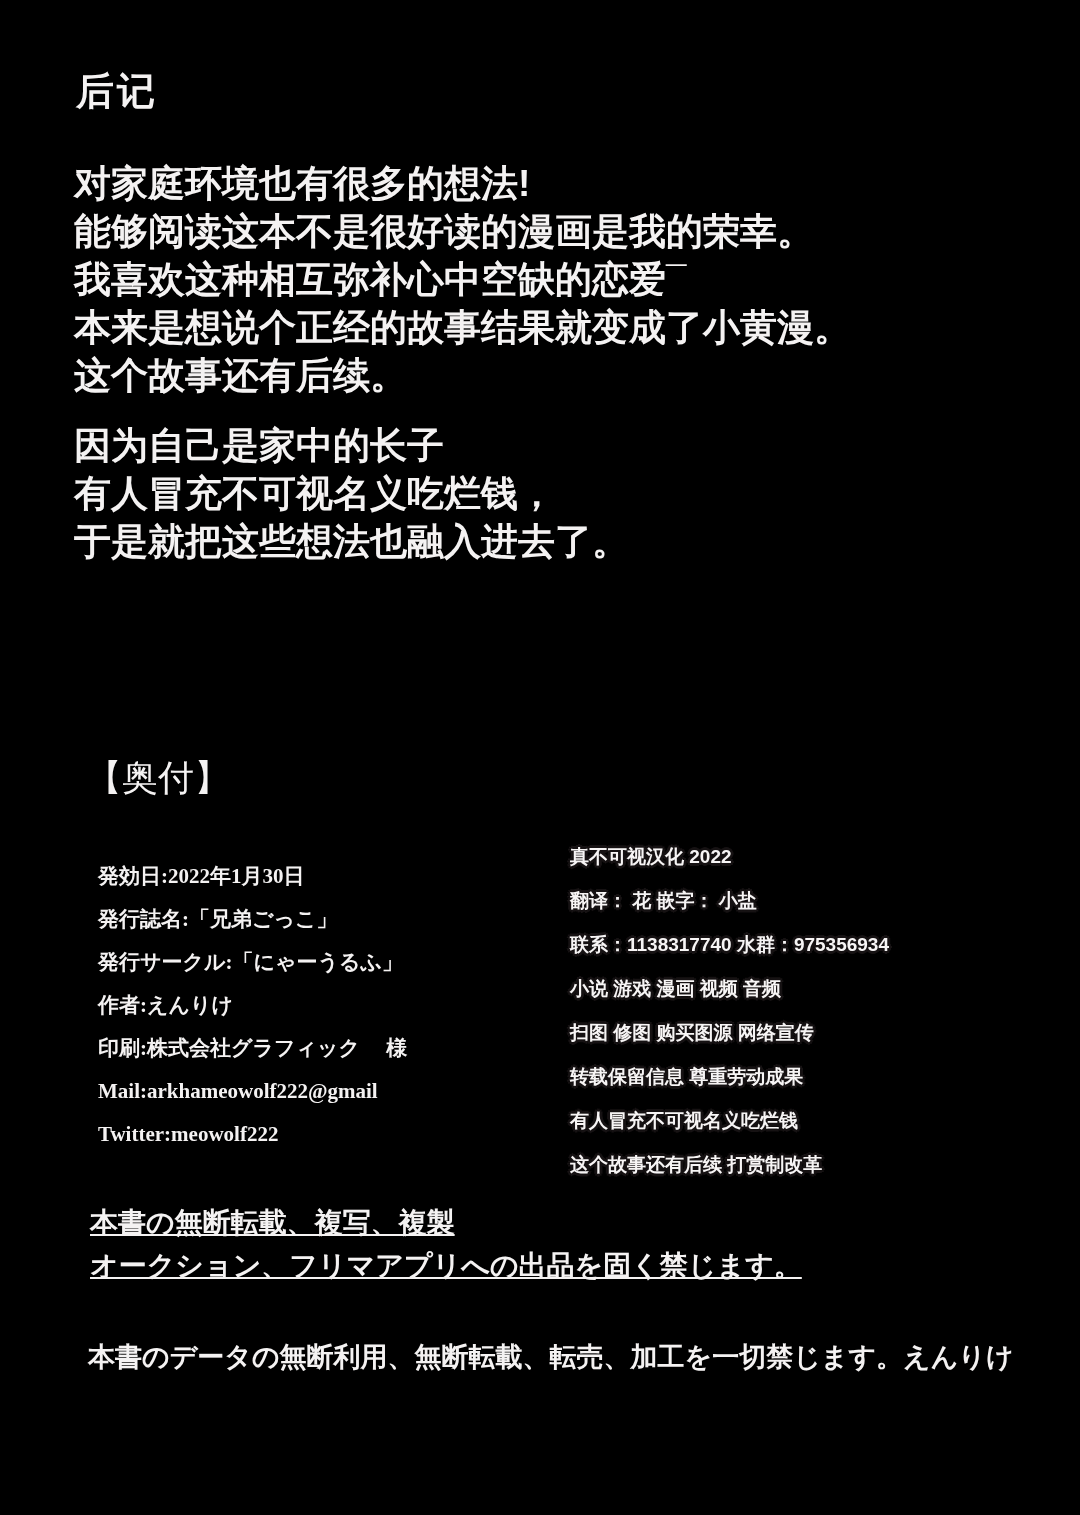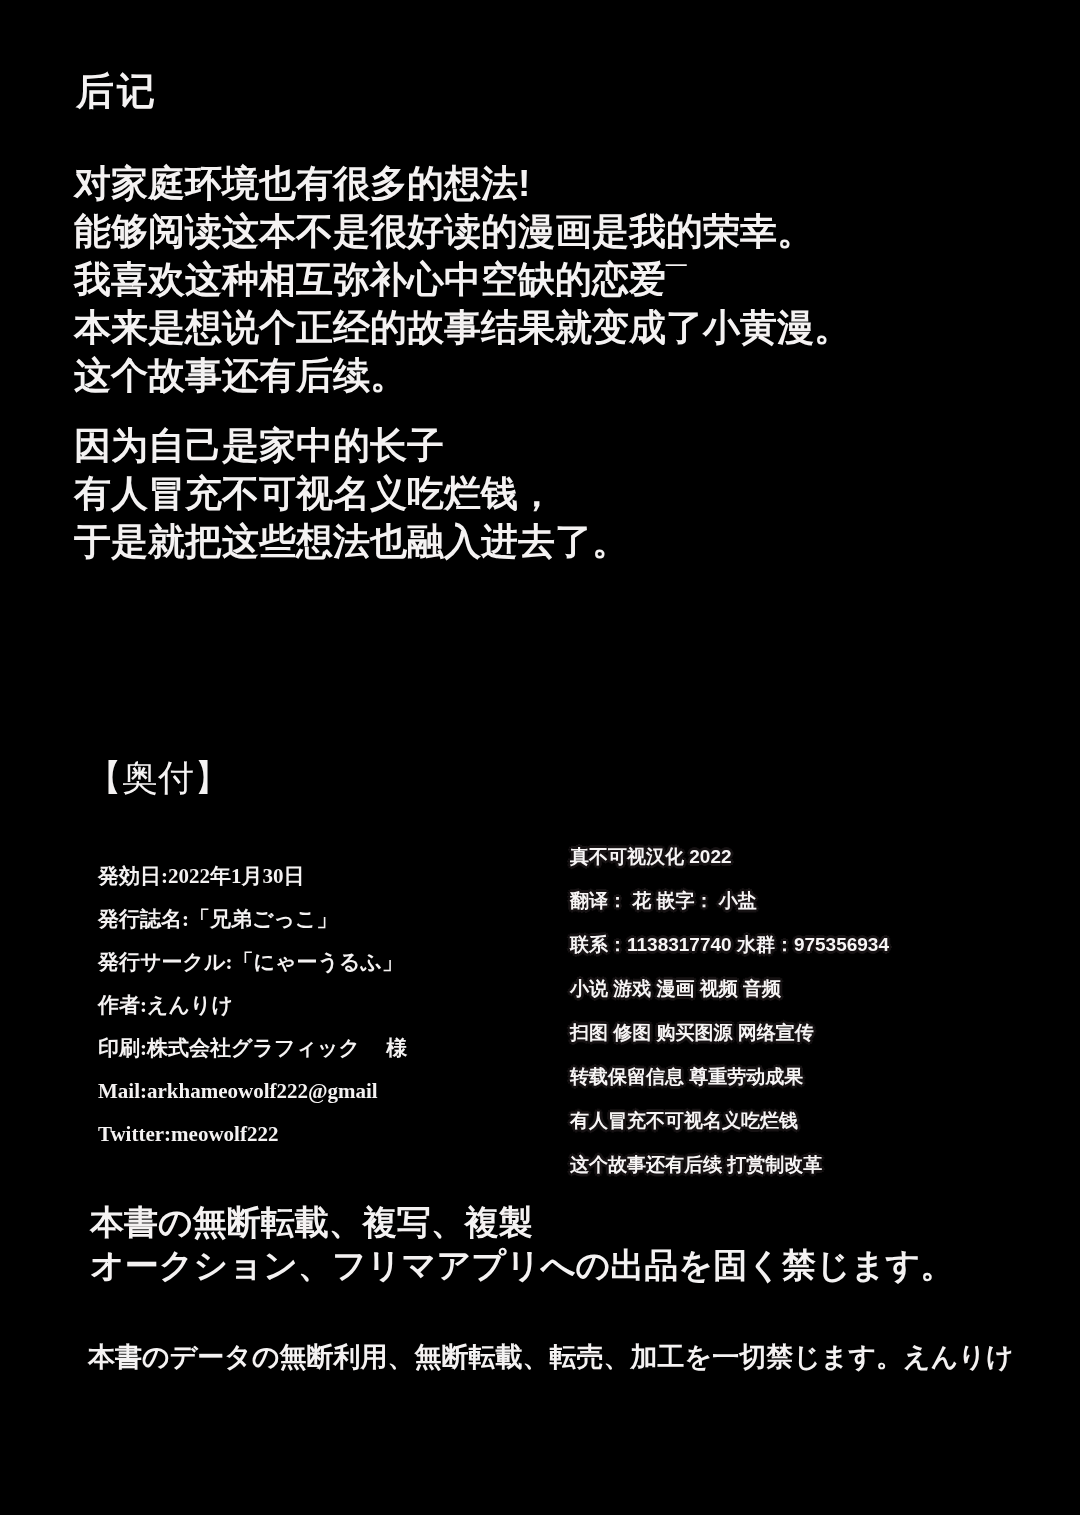--- a/index.html
+++ b/index.html
@@ -76,23 +76,24 @@
     text-shadow:
       3px 0 0 #161213, -3px 0 0 #161213,
       0 3px 0 #161213, 0 -3px 0 #161213,
       2px 2px 0 #161213, -2px 2px 0 #161213,
       2px -2px 0 #161213, -2px -2px 0 #161213;
   }
   .legal-block {
     position: absolute;
     left: 90px;
     top: 1201px;
-    font-size: 34px;
+    font-size: 28px;
     line-height: 43px;
     white-space: nowrap;
+    text-decoration: underline;
   }
   .legal-fine {
     position: absolute;
     left: 88px;
     top: 1340px;
     font-size: 27px;
     line-height: 34px;
     white-space: nowrap;
   }
 </style>

